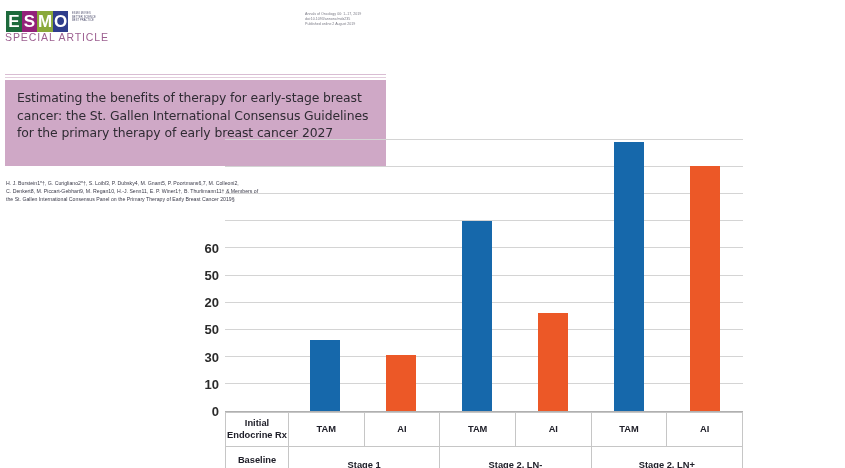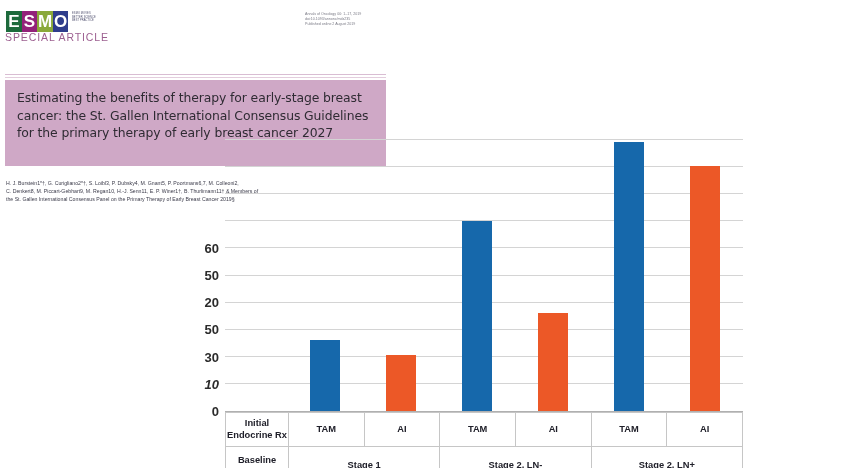--- a/index.html
+++ b/index.html
@@ -260,21 +260,21 @@
         <div class="gridline" style="top: 217.1px;"></div>
         <div class="gridline" style="top: 189.9px;"></div>
         <div class="gridline" style="top: 162.7px;"></div>
         <div class="gridline" style="top: 135.5px;"></div>
         <div class="gridline" style="top: 108.3px;"></div>
         <div class="gridline" style="top: 81.1px;"></div>
         <div class="gridline" style="top: 53.9px;"></div>
         <div class="gridline" style="top: 26.7px;"></div>
         <div class="gridline" style="top: -0.5px;"></div>
         <div class="ytick" style="top: 272px;">0</div>
-        <div class="ytick" style="top: 244.8px; font-style: italic;">10</div>
+        <div class="ytick" style="top: 244.8px;">10</div>
         <div class="ytick" style="top: 217.6px;">30</div>
         <div class="ytick" style="top: 190.4px;">50</div>
         <div class="ytick" style="top: 163.2px;">20</div>
         <div class="ytick" style="top: 136px;">50</div>
         <div class="ytick" style="top: 108.8px;">60</div>
         <div class="bar bar-tam" title="Stage 1 / TAM: 26" style="left: 85px; width: 30px; height: 70.72px; background: rgb(22, 104, 171);"></div>
         <div class="bar bar-ai" title="Stage 1 / AI: 20.5" style="left: 161px; width: 30px; height: 55.76px; background: rgb(236, 88, 39);"></div>
         <div class="bar bar-tam" title="Stage 2, LN- / TAM: 70" style="left: 237px; width: 30px; height: 190.4px; background: rgb(22, 104, 171);"></div>
         <div class="bar bar-ai" title="Stage 2, LN- / AI: 36" style="left: 313px; width: 30px; height: 97.92px; background: rgb(236, 88, 39);"></div>
         <div class="bar bar-tam" title="Stage 2, LN+ / TAM: 99" style="left: 389px; width: 30px; height: 269.28px; background: rgb(22, 104, 171);"></div>

